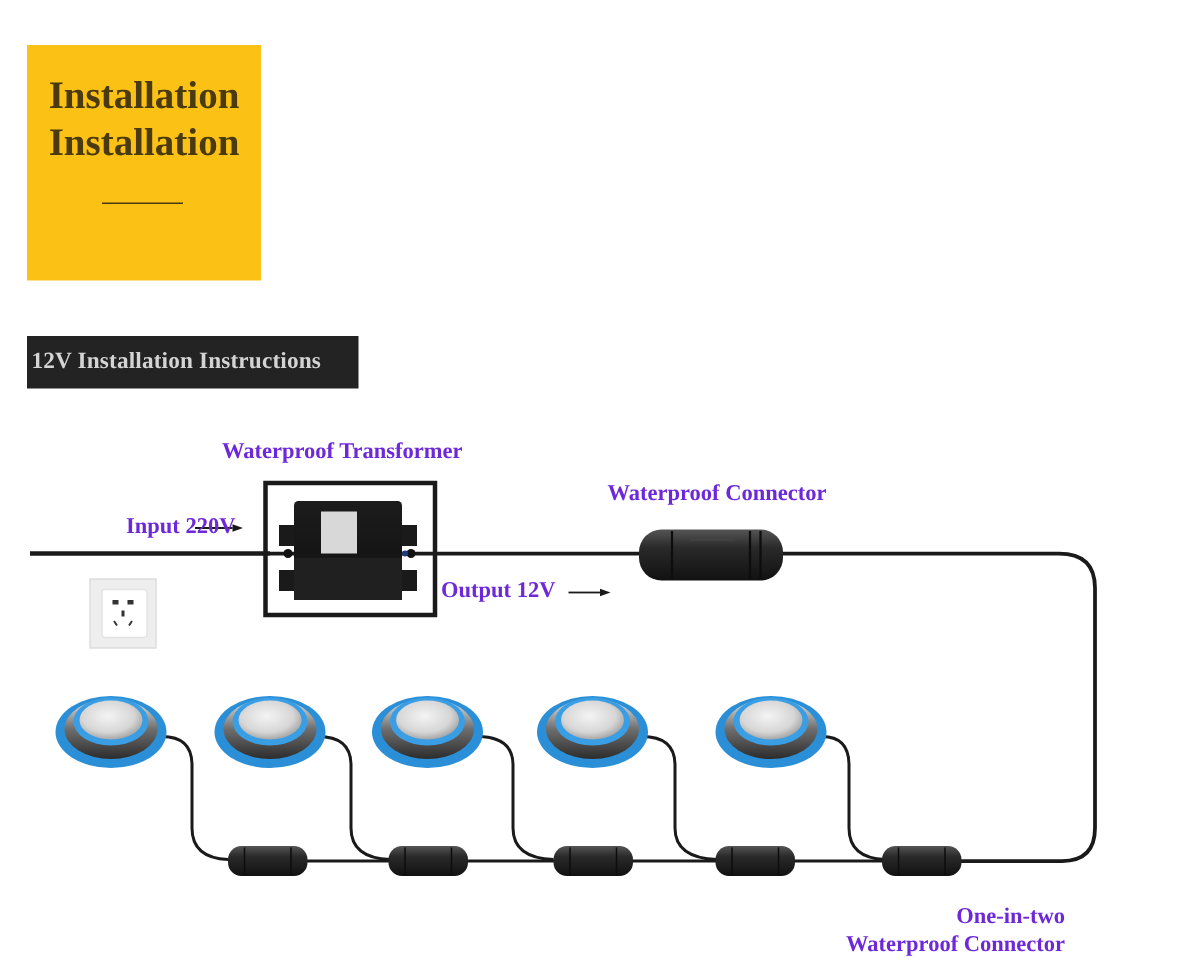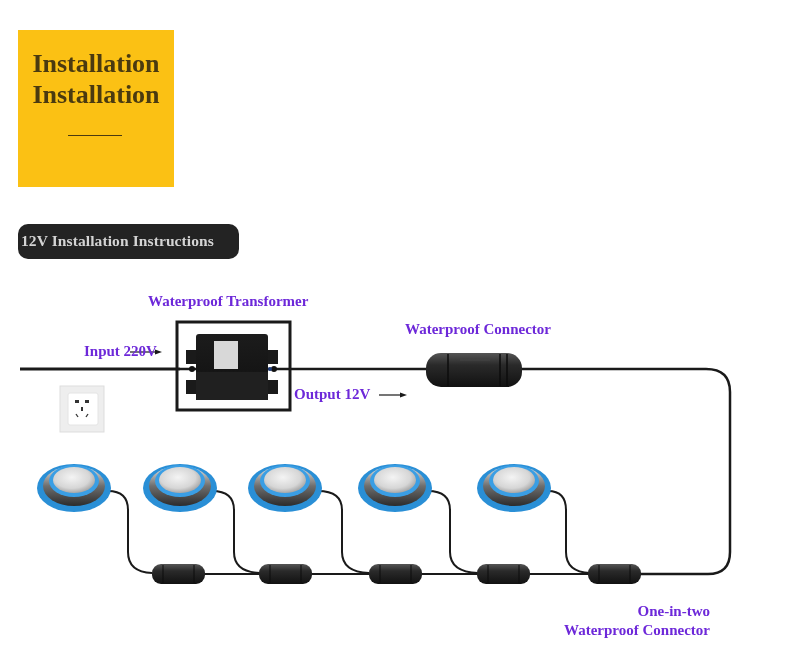--- a/index.html
+++ b/index.html
@@ -1,20 +1,20 @@
 <!DOCTYPE html>
 <html><head>
 <meta charset="utf-8">
 <style>
   html, body { margin: 0; padding: 0; background: #ffffff; }
   body { width: 790px; height: 652px; position: relative; overflow: hidden; font-family: "Liberation Serif", "DejaVu Serif", serif; }
   .header-block { position: absolute; left: 18px; top: 30px; width: 156px; height: 157px; background: #fbc114; }
   .header-title { position: absolute; left: 0; top: 18px; width: 156px; text-align: center; font-weight: bold; font-size: 26px; line-height: 31px; color: #4a3a10; }
   .header-rule { position: absolute; left: 50px; top: 105px; width: 54px; height: 1px; background: #4a3a10; }
-  .section-bar { position: absolute; left: 18px; top: 224px; width: 221px; height: 35px; background: #232323; border-radius: 10px; }
+  .section-bar { position: absolute; left: 18px; top: 224px; width: 221px; height: 35px; background: #232323; }
   .section-bar-text { position: absolute; left: 3px; top: 8px; font-weight: bold; font-size: 15.5px; color: #d4d4d4; white-space: nowrap; letter-spacing: 0.1px; }
   .label { position: absolute; font-weight: bold; font-size: 15px; color: #6d28d9; white-space: nowrap; }
   .label-center { text-align: right; margin-top: 12px; }
   svg.diagram { position: absolute; left: 0; top: 0; width: 790px; height: 652px; }
 </style>
 </head>
 <body>
 
 <div class="header-block">
   <div class="header-title">

